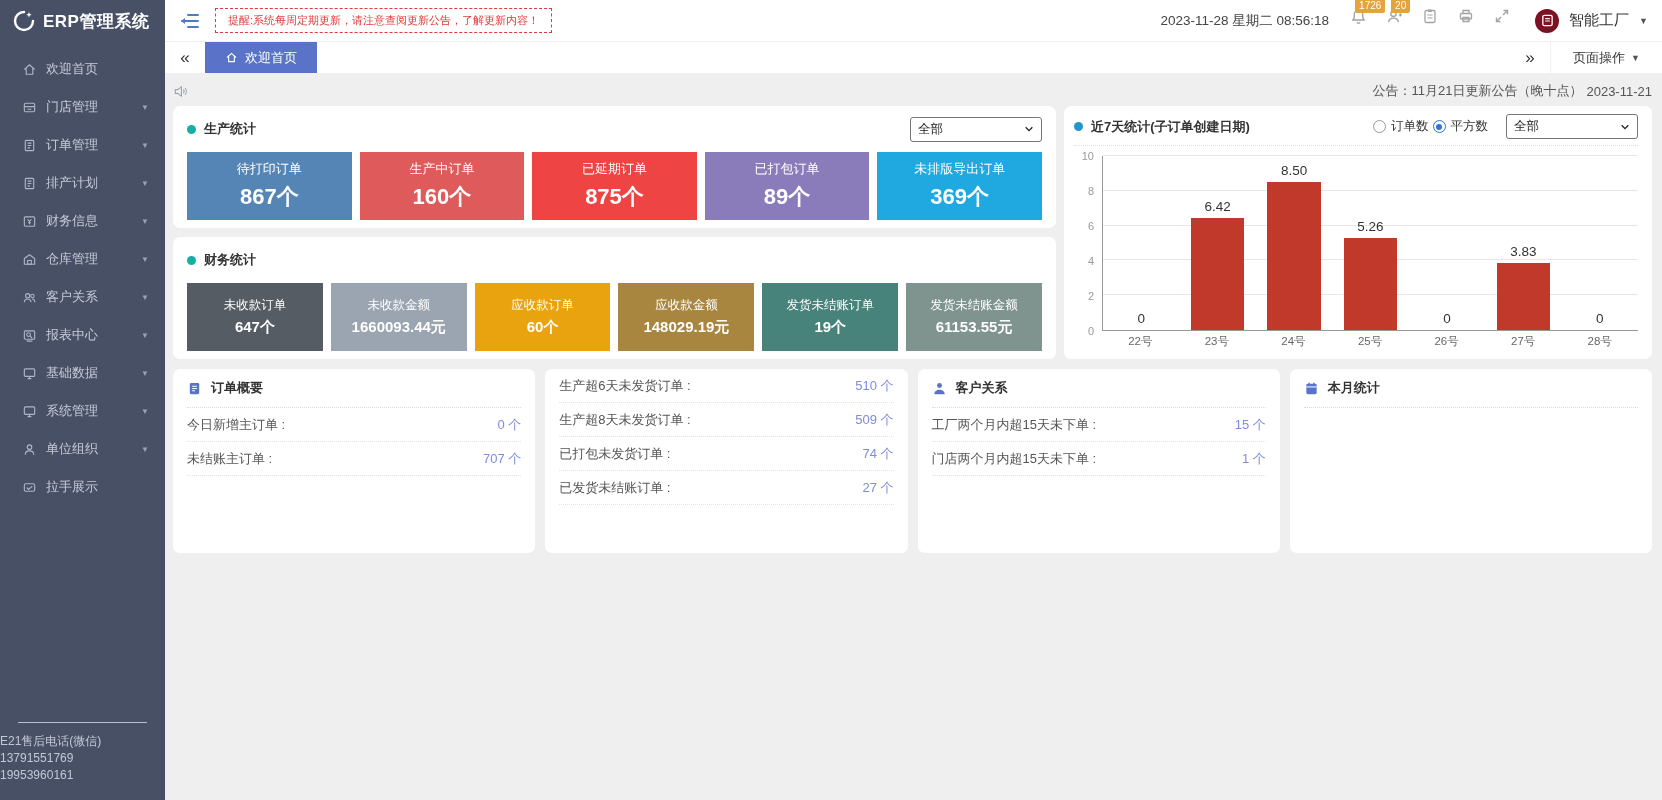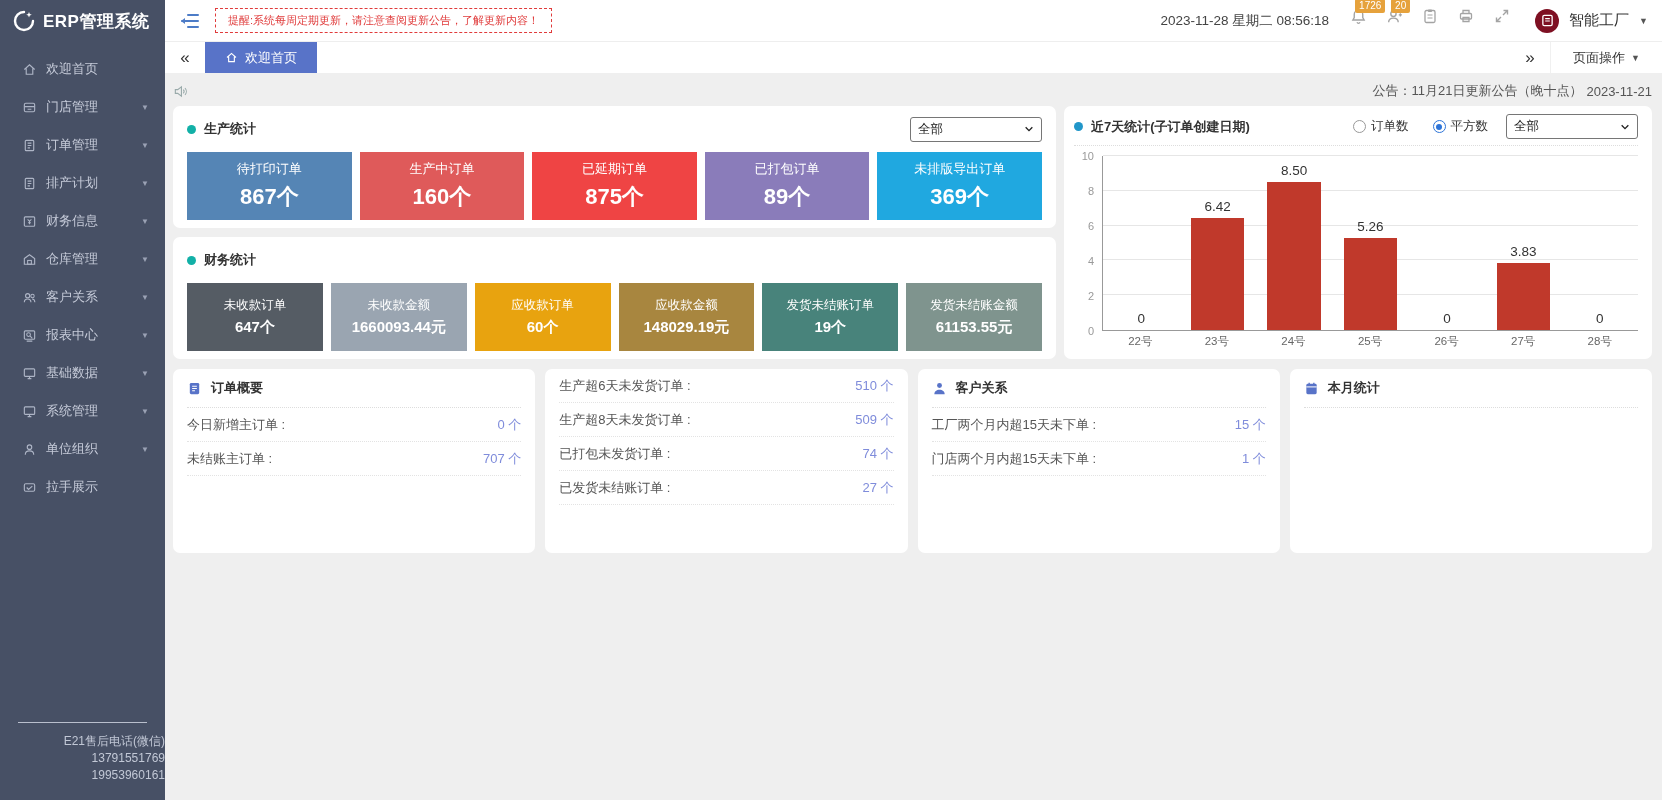--- a/index.html
+++ b/index.html
@@ -24,21 +24,21 @@
 
   
   .body { flex:1; display:flex; min-height:0; }
   .sidebar { width:165px; background:#475065; display:flex; flex-direction:column; color:#c6cbd9; flex:0 0 auto; }
   .menu { padding-top:8px; }
   .menu-item { height:38px; display:flex; align-items:center; padding:0 16px 0 22px; font-size:13px; gap:9px; cursor:pointer; }
   .mi-icon { width:15px; height:15px; display:flex; color:#aeb5c6; flex:0 0 auto; }
   .mi-icon svg { width:15px; height:15px; }
   .mi-label { flex:1; white-space:nowrap; }
   .mi-caret { font-size:8px; color:#9aa1b4; }
-  .sidebar-footer { margin-top:auto; padding:10px 0 16px; text-align:right; font-size:12px; color:#c2c8d6; }
+  .sidebar-footer { margin-top:auto; padding:10px 0 16px; text-align:left; font-size:12px; color:#c2c8d6; }
   .sf-divider { border-top:1px solid #b9bfcd; margin:0 18px 10px; }
   .sf-line { line-height:17px; }
 
   .main { flex:1; display:flex; flex-direction:column; background:#efefef; min-width:0; }
 
   
   .tabbar { height:31px; background:#fff; display:flex; align-items:stretch; flex:0 0 auto; }
   .tab-nav { width:40px; display:flex; align-items:center; justify-content:center; font-size:17px; color:#333; cursor:pointer; }
   .tab { display:flex; align-items:center; gap:7px; padding:0 20px; font-size:13px; cursor:pointer; }
   .tab.active { background:#5873c8; color:#fff; }
@@ -56,31 +56,31 @@
   .left-col { width:883px; display:flex; flex-direction:column; gap:9px; flex:0 0 auto; }
   .left-col .panel { flex:1; padding:10px 14px 8px; display:flex; flex-direction:column; }
   .panel-head { display:flex; align-items:center; gap:8px; height:26px; }
   .dot { width:9px; height:9px; border-radius:50%; flex:0 0 auto; }
   .dot.teal { background:#12b0a7; }
   .dot.blue { background:#2196c9; }
   .panel-title { font-size:13px; font-weight:bold; color:#333; }
   .select { display:flex; align-items:center; justify-content:space-between; background:#fff; border:1px solid #767676; border-radius:3px; height:25px; padding:0 7px; font-size:12.5px; color:#222; width:132px; cursor:pointer; flex:0 0 auto; }
   .select svg { width:10px; height:10px; color:#222; }
 
-  .cards { display:flex; gap:8px; margin-top:10px; flex:1;justify-content:flex-end; }
+  .cards { display:flex; gap:8px; margin-top:10px; flex:1; }
   .stat-card { flex:1; color:#fff; display:flex; flex-direction:column; align-items:center; justify-content:center; gap:4px; cursor:pointer; }
   .sc-label { font-size:13px; }
   .sc-value { font-size:22px; font-weight:bold; }
   .cards.small .sc-label { font-size:12.5px; }
   .cards.small .sc-value { font-size:15px; }
 
   
   .chart-panel { flex:1; padding:8px 14px 8px 10px; display:flex; flex-direction:column; min-width:0; }
   .chart-panel .panel-head { border-bottom:1px dotted #ddd; padding-bottom:6px; height:auto; }
-  .radio-group { display:flex; gap:24px; margin-right:10px; }
+  .radio-group { display:flex; gap:4px; margin-right:10px; }
   .radio-opt { display:flex; align-items:center; gap:5px; font-size:12.5px; color:#333; cursor:pointer; }
   .radio { width:13px; height:13px; border:1px solid #999; border-radius:50%; position:relative; background:#fff; }
   .radio.selected { border-color:#2d74d8; }
   .radio.selected::after { content:""; position:absolute; left:2.5px; top:2.5px; width:6px; height:6px; border-radius:50%; background:#2d74d8; }
   .chart-body { flex:1; display:flex; flex-direction:column; margin-top:10px; min-height:0; }
   .chart-main { flex:1; display:flex; min-height:0; }
   .yaxis { width:28px; position:relative; flex:0 0 auto; }
   .ytick { position:absolute; right:8px; transform:translateY(50%); font-size:11px; color:#999; }
   .plot { flex:1; position:relative; border-left:1px solid #999; border-bottom:1px solid #999; }
   .gridline { position:absolute; left:0; right:0; height:1px; background:#e6e6e6; }

